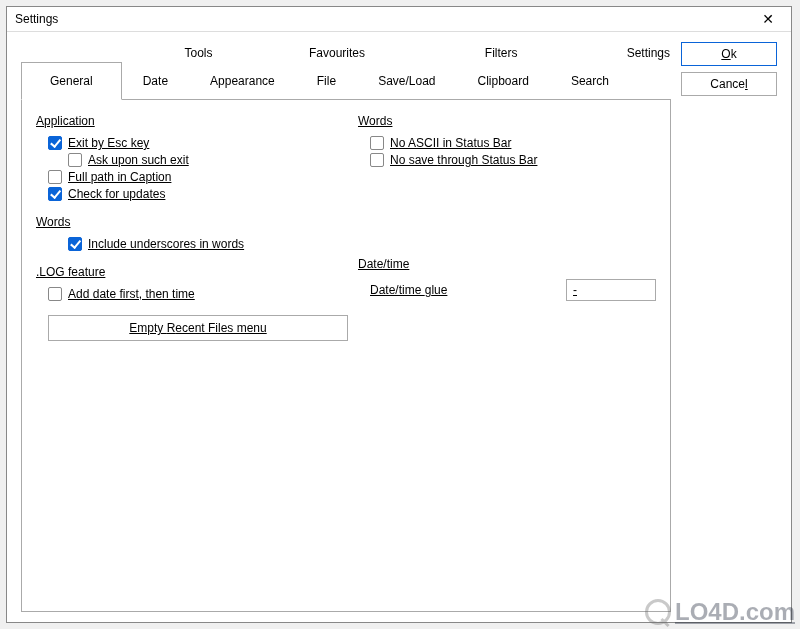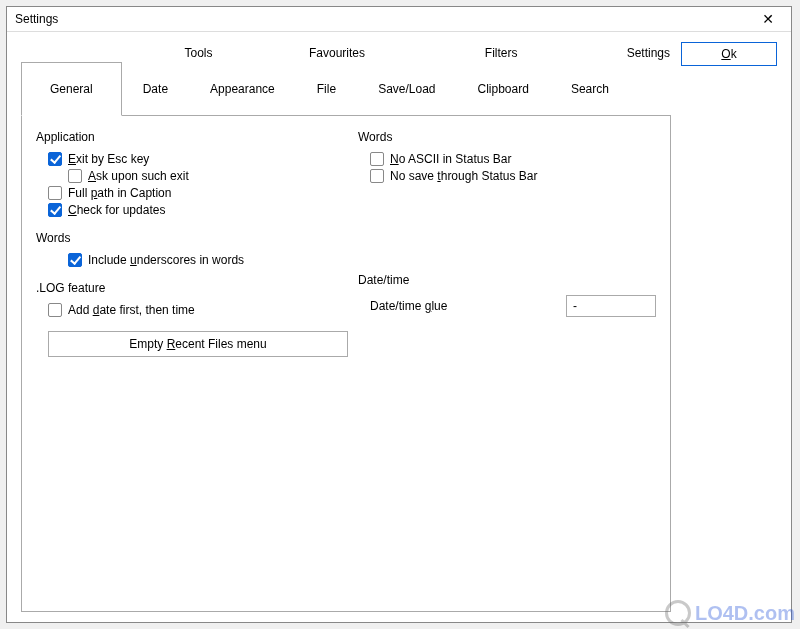--- a/index.html
+++ b/index.html
@@ -8,42 +8,42 @@
     .titlebar { display: flex; align-items: center; justify-content: space-between; padding: 4px 8px; border-bottom: 1px solid #ddd; }
     .titlebar .title { font-size: 12px; }
     .close-x { width: 30px; text-align: center; cursor: default; font-size: 14px; }
     .content { display: flex; flex: 1; padding: 10px 14px; gap: 10px; }
     .main { flex: 1; display: flex; flex-direction: column; }
     .tabs-top, .tabs-bottom { display: flex; }
     .tabs-top { padding-left: 40px; }
     .tab { padding: 3px 0; text-align: right; border: 1px solid transparent; cursor: default; }
     .tabs-top .tab { flex: 1; border-bottom: none; }
     .tabs-bottom { margin-top: -1px; }
-    .tabs-bottom .tab { padding: 19px 20px; }
+    .tabs-bottom .tab { padding: 11px 20px; }
     .tab.active { border: 1px solid #aaa; border-bottom: 1px solid #fff; background: #fff; position: relative; z-index: 2; }
     .tab-panel { border: 1px solid #aaa; flex: 1; padding: 10px 14px; display: flex; gap: 10px; margin-top: -1px; }
-    .col { flex: 1; }
+    .col { flex: 1; text-decoration: underline; }
     .group-label { margin: 4px 0 8px 0; }
     .group { margin-bottom: 14px; }
     .chk { display: flex; align-items: center; gap: 6px; margin: 3px 0 3px 12px; }
     .chk.indent { margin-left: 32px; }
     .chk-box { width: 14px; height: 14px; border: 1px solid #888; border-radius: 2px; display: inline-flex; align-items: center; justify-content: center; background: #fff; }
     .chk-box.checked { background: #0a64d8; border-color: #0a64d8; }
     .chk-box.checked::after { content: ""; width: 4px; height: 8px; border: solid #fff; border-width: 0 2px 2px 0; transform: rotate(40deg) translateY(-1px); }
     .u { text-decoration: underline; }
     .btn { border: 1px solid #aaa; background: #fff; text-align: center; padding: 4px 4px; width: 96px; cursor: default; }
     .btn.primary { border: 1px solid #0a64d8; }
     .side { display: flex; flex-direction: column; gap: 6px; }
     .wide-btn { border: 1px solid #aaa; background: #fff; text-align: center; padding: 5px 13px; width: 300px; margin: 14px 0 0 12px; }
     .field-row { display: flex; align-items: center; gap: 36px; margin: 6px 0 0 12px; }
     .text-input { border: 1px solid #aaa; height: 22px; width: 90px; background: #fff; padding: 2px 6px; }
     .watermark { position: absolute; right: 5px; bottom: 3px; display: flex; align-items: center; gap: 4px; opacity: 0.35; }
     .watermark .circ { width: 26px; height: 26px; border: 3px solid #666; border-radius: 50%; position: relative; display:inline-block; }
     .watermark .circ::after { content: ""; position: absolute; right: -2px; bottom: -2px; width: 10px; height: 3px; background: #666; transform: rotate(45deg); }
-    .watermark .txt { font-size: 20px; font-weight: bold; color: #1d4ed8; }
+    .watermark .txt { font-size: 24px; font-weight: bold; color: #0f172a; text-decoration: underline; }
     .tabs-bottom .tab:not(.active) { border: 1px solid transparent; }
     .spacer { flex: 1; }
   </style>
 </head>
 <body>
 
 <div class="window">
   <div class="titlebar">
     <span class="title">Settings</span>
     <span class="close-x">✕</span>
@@ -130,20 +130,21 @@
               <span class="spacer"></span>
               <input class="text-input" value="-" style="">
             </div>
           </div>
 
         </div>
       </div>
     </div>
     <div class="side">
       <div class="btn primary"><span class="u">O</span>k</div>
+      <div class="btn">Cance<span class="u">l</span></div>
     </div>
   </div>
 </div>
 
 <div class="watermark">
   <span class="circ"></span>
   <span class="txt">LO4D.com</span>
 </div>
 
 </body></html>

